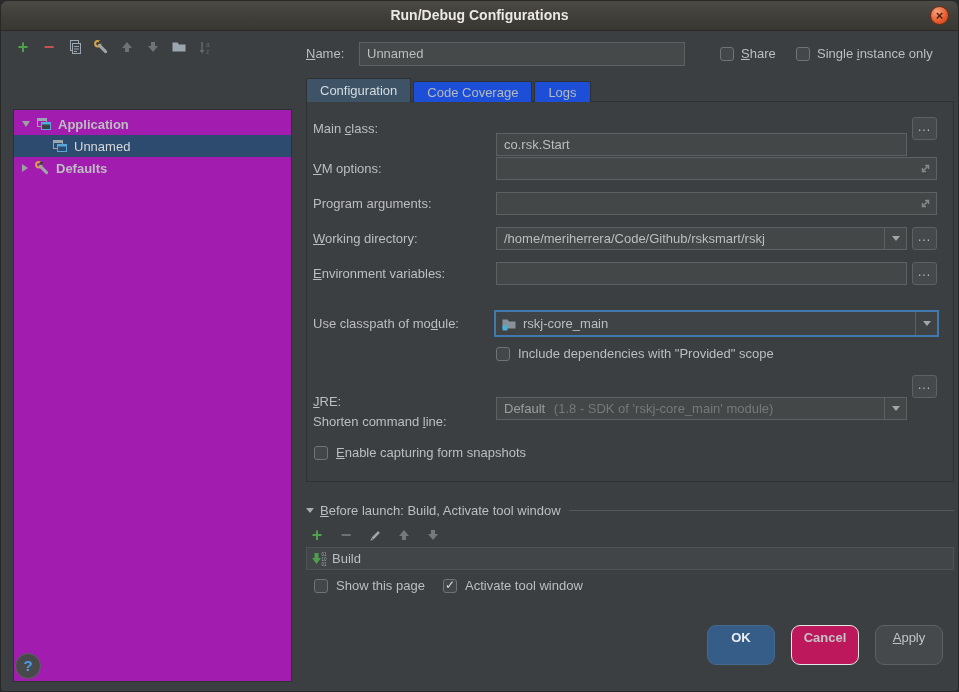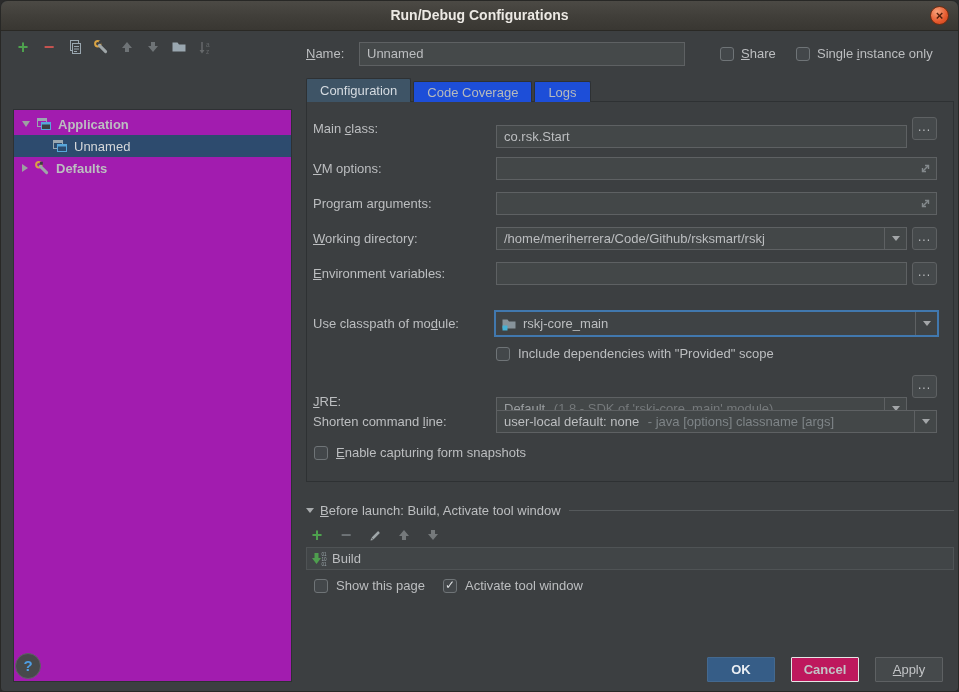--- a/index.html
+++ b/index.html
@@ -69,21 +69,21 @@
   .combo { cursor:default; padding-right:26px; }
   .arrow-box { position:absolute; right:0; top:0; width:22px; height:100%; border-left:1px solid #5e6163;
       display:flex; align-items:center; justify-content:center; cursor:pointer; }
   .dd-tri { width:0; height:0; border-left:4px solid transparent; border-right:4px solid transparent;
       border-top:5px solid #a3a6a8; }
   .dots { position:absolute; left:911px; width:25px; height:23px; background:#45494b; border:1px solid #5e6163;
       border-radius:3px; color:#bcbec0; font-size:12px; text-align:center; line-height:19px;
       letter-spacing:1px; cursor:pointer; }
 
   [data-name="main-class-label"]            { left:312px; top:116px; line-height:23px; }
-  [data-name="main-class-field"]            { top:124px; }
+  [data-name="main-class-field"]            { top:132px; }
   [data-name="main-class-browse-button"]    { top:116px; }
   [data-name="vm-options-label"]            { left:312px; top:156px; line-height:23px; }
   [data-name="vm-options-field"]            { top:156px; }
   [data-name="program-arguments-label"]     { left:312px; top:191px; line-height:23px; }
   [data-name="program-arguments-field"]     { top:191px; }
   [data-name="working-directory-label"]     { left:312px; top:226px; line-height:23px; }
   [data-name="working-directory-combobox"]  { top:226px; }
   [data-name="working-directory-browse-button"] { top:226px; }
   [data-name="environment-variables-label"] { left:312px; top:261px; line-height:23px; }
   [data-name="environment-variables-field"] { top:261px; }
@@ -126,21 +126,21 @@
   [data-name="build-task-item"] { position:absolute; left:305px; top:546px; width:648px; height:23px;
       background:#414547; border:1px solid #4f5355; display:flex; align-items:center; gap:5px;
       padding-left:4px; font-size:13px; color:#bcbec0; cursor:pointer; }
 
   [data-name="show-this-page-checkbox"] { position:absolute; left:313px; top:578px; }
   [data-name="show-this-page-label"] { left:335px; top:577px; line-height:16px; }
   [data-name="activate-tool-window-checkbox"] { position:absolute; left:442px; top:578px; }
   [data-name="activate-tool-window-label"] { left:464px; top:577px; line-height:16px; }
 
   
-  .btn { position:absolute; top:656px; width:68px; height:25px; border-radius:1px; font-size:13px;
+  .btn { position:absolute; top:624px; width:68px; height:40px; border-radius:9px; font-size:13px;
       text-align:center; line-height:23px; cursor:pointer; }
   [data-name="ok-button"] { left:706px; background:#365d87; border:1px solid #44698f; color:#eaeef3; font-weight:bold; }
   [data-name="cancel-button"] { left:790px; background:#be185d; border:1px solid #e5e5e5; color:#c2c4c6;font-weight:bold; }
   [data-name="apply-button"]  { left:874px; background:#45494b; border:1px solid #5e6163; color:#c2c4c6; }
   [data-name="help-button"] { position:absolute; left:14px; top:652px; width:26px; height:26px; border-radius:50%;
       background:#47494b; border:1px solid #5f6265; text-align:center; cursor:pointer; }
   [data-name="question-icon"] { font-size:15px; font-weight:bold; color:#4e9ee3; line-height:24px; }
 </style>
 </head>
 <body>
@@ -309,27 +309,20 @@
   <div class="fld combo" data-name="jre-combobox">
     <span class="val-dim1" data-name="jre-value-primary">Default</span>
     <span class="val-dim2" data-name="jre-value-secondary">(1.8 - SDK of 'rskj-core_main' module)</span>
     <span class="arrow-box" data-name="dropdown-button">
         <span class="dd-tri" data-name="chevron-down-icon"></span>
       </span>
   </div>
   <div class="dots" data-name="jre-browse-button">...</div>
 
   <div class="lbl" data-name="shorten-command-line-label">Shorten command <u>l</u>ine:</div>
-  <div class="fld wide combo" data-name="shorten-command-line-combobox">
-    <span class="val-main" data-name="shorten-value-primary">user-local default: none</span>
-    <span class="val-sub" data-name="shorten-value-secondary">- java [options] classname [args]</span>
-    <span class="arrow-box" data-name="dropdown-button">
-        <span class="dd-tri" data-name="chevron-down-icon"></span>
-      </span>
-  </div>
 
   <span class="cb" data-name="enable-capturing-checkbox"></span>
   <div class="lbl" data-name="enable-capturing-label"><u>E</u>nable capturing form snapshots</div>
 
   <div data-name="before-launch-header">
     <span class="tri-down" data-name="before-launch-expander-icon"></span>
     <span class="lbl" data-name="before-launch-title"><u>B</u>efore launch: Build, Activate tool window</span>
     <span data-name="before-launch-rule"></span>
   </div>
 

